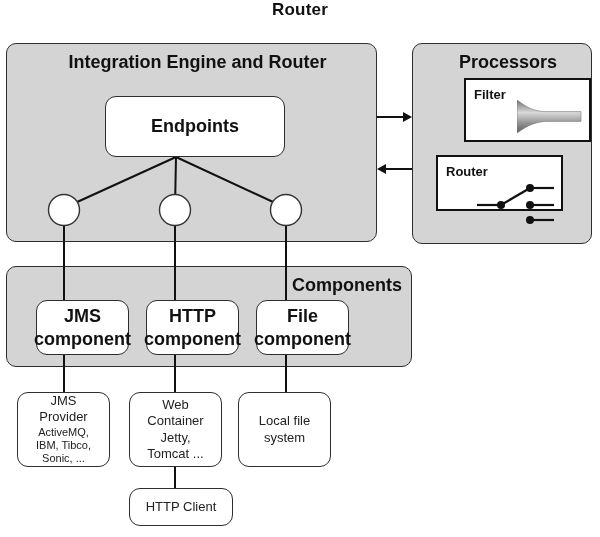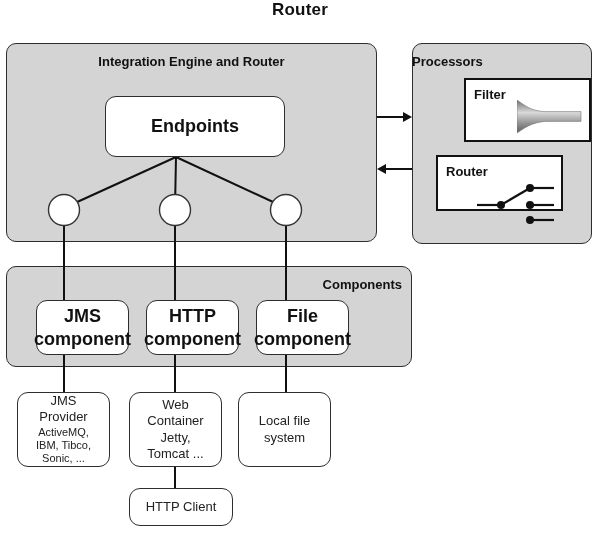--- a/index.html
+++ b/index.html
@@ -26,23 +26,24 @@
     z-index: 5;
   }
 
   .panel {
     background: #d4d4d4;
     border: 1.5px solid #2e2e2e;
     border-radius: 10px;
     z-index: 1;
   }
   .panel-label {
-    font-size: 13px;
+    font-size: 18px;
     font-weight: bold;
     color: #111;
+    margin-left: 12px;
   }
 
   .overlay {
     left: 0; top: 0;
     z-index: 2;
     pointer-events: none;
   }
 
   .node {
     background: #ffffff;
@@ -73,20 +74,21 @@
     font-weight: bold;
   }
 
   .engine-label-wrap {
     left: 6px; top: 52px; width: 371px;
     text-align: center;
     z-index: 2;
   }
   .processors-label-wrap {
     left: 412px; top: 52px; width: 180px;
+    text-align: center;
     z-index: 2;
   }
   .components-label-wrap {
     left: 6px; top: 275px; width: 396px;
     text-align: right;
     z-index: 2;
   }
   .small-list { font-size: 11px; line-height: 1.22; white-space: pre-line; }
   .prov-title { font-size: 13px; line-height: 1.25; white-space: pre-line; }
 </style>

